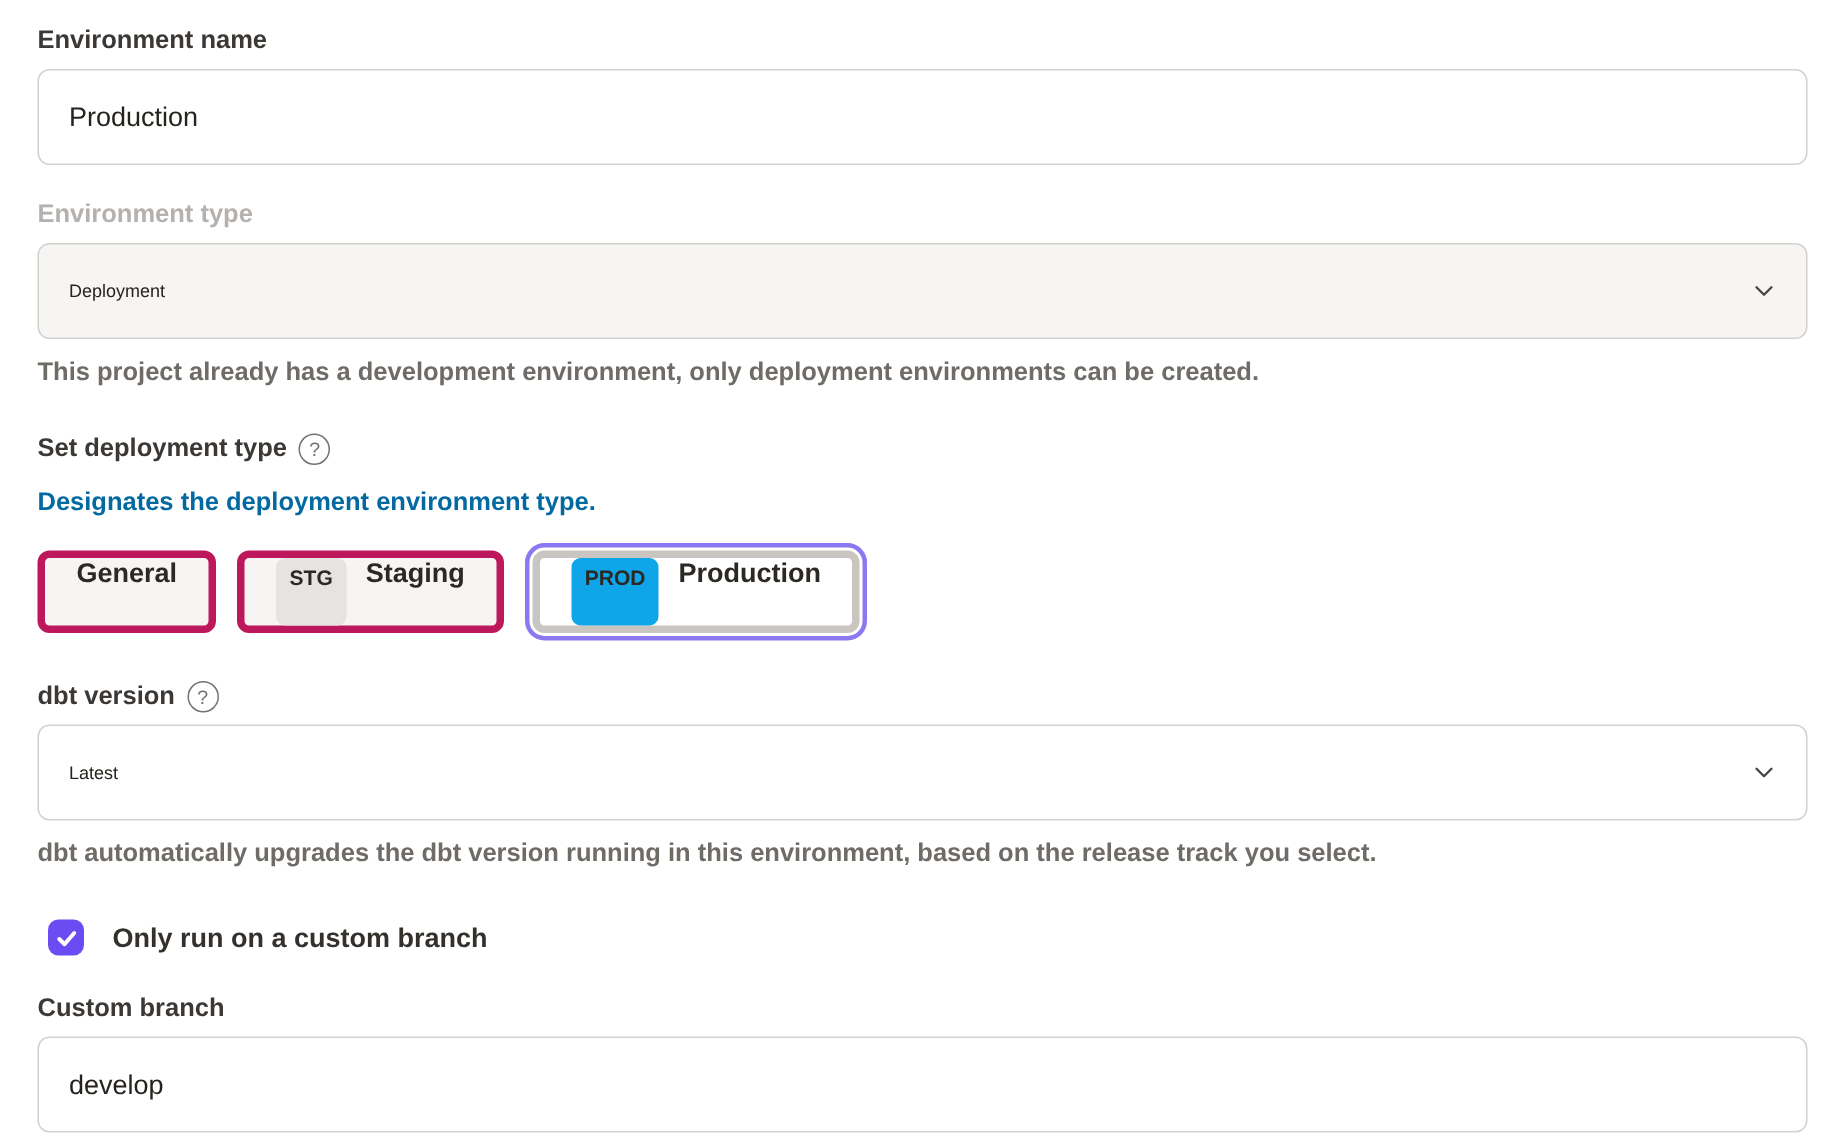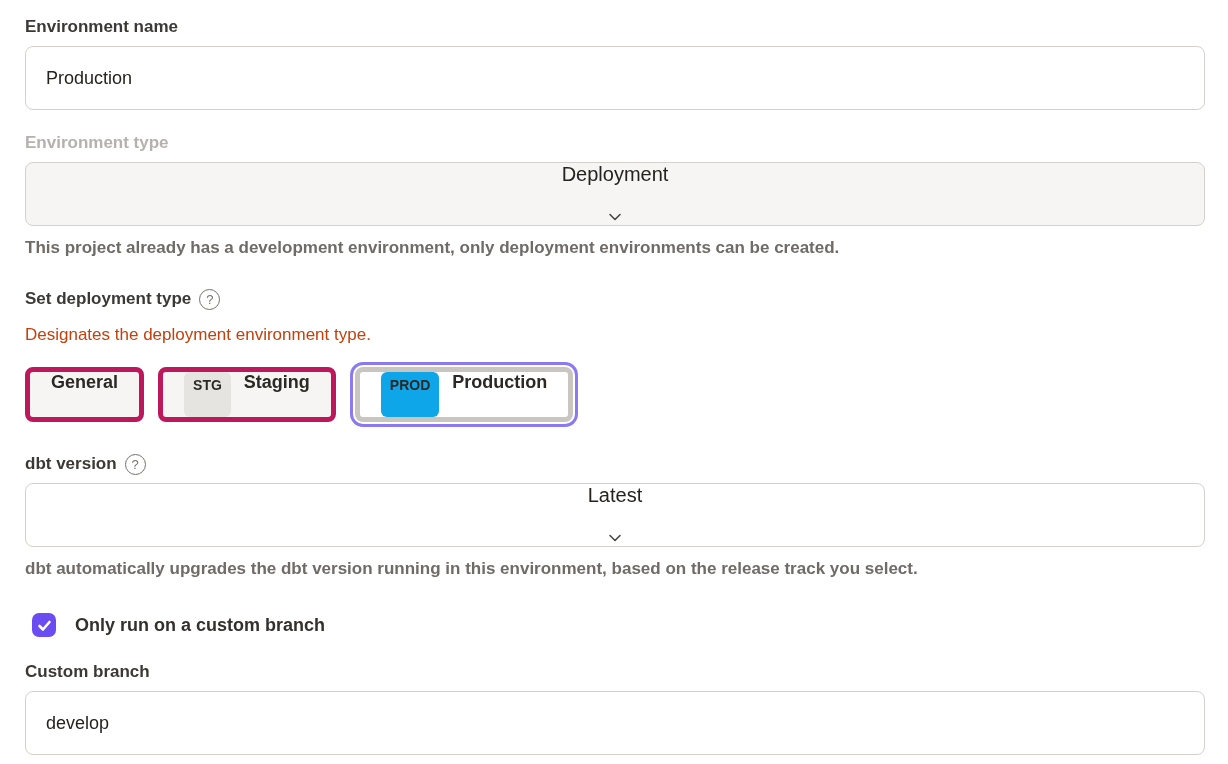--- a/index.html
+++ b/index.html
@@ -47,24 +47,23 @@
   .select-box {
     width: 1180px;
     height: 64px;
     border: 1px solid #d4d1cd;
     border-radius: 8px;
     background: #ffffff;
     display: flex;
     align-items: center;
     justify-content: space-between;
     padding: 0 20px;
-    font-size: 20px;
+    font-size: 12px;
     color: #26231f;
     cursor: pointer;
-    flex-direction: column;
   }
   .select-box.disabled { background: #f6f5f3; }
 
   .chevron { width: 16px; height: 16px; flex: 0 0 auto; }
 
   .helper-text {
     font-size: 17px;
     color: #6f6b67;
     line-height: 22px;
     margin-top: 11px;
@@ -85,23 +84,24 @@
     font-weight: 400;
     display: inline-flex;
     align-items: center;
     justify-content: center;
     line-height: 1;
     flex: 0 0 auto;
   }
 
   .desc-text {
     font-size: 17px;
-    color: #c2410c;
+    color: #0369a1;
     line-height: 22px;
     margin-top: 14px;
+    font-weight: bold;
   }
 
   .btn-row {
     display: flex;
     align-items: center;
     gap: 14px;
     margin-top: 15px;
     height: 66px;
   }
   .type-btn {

